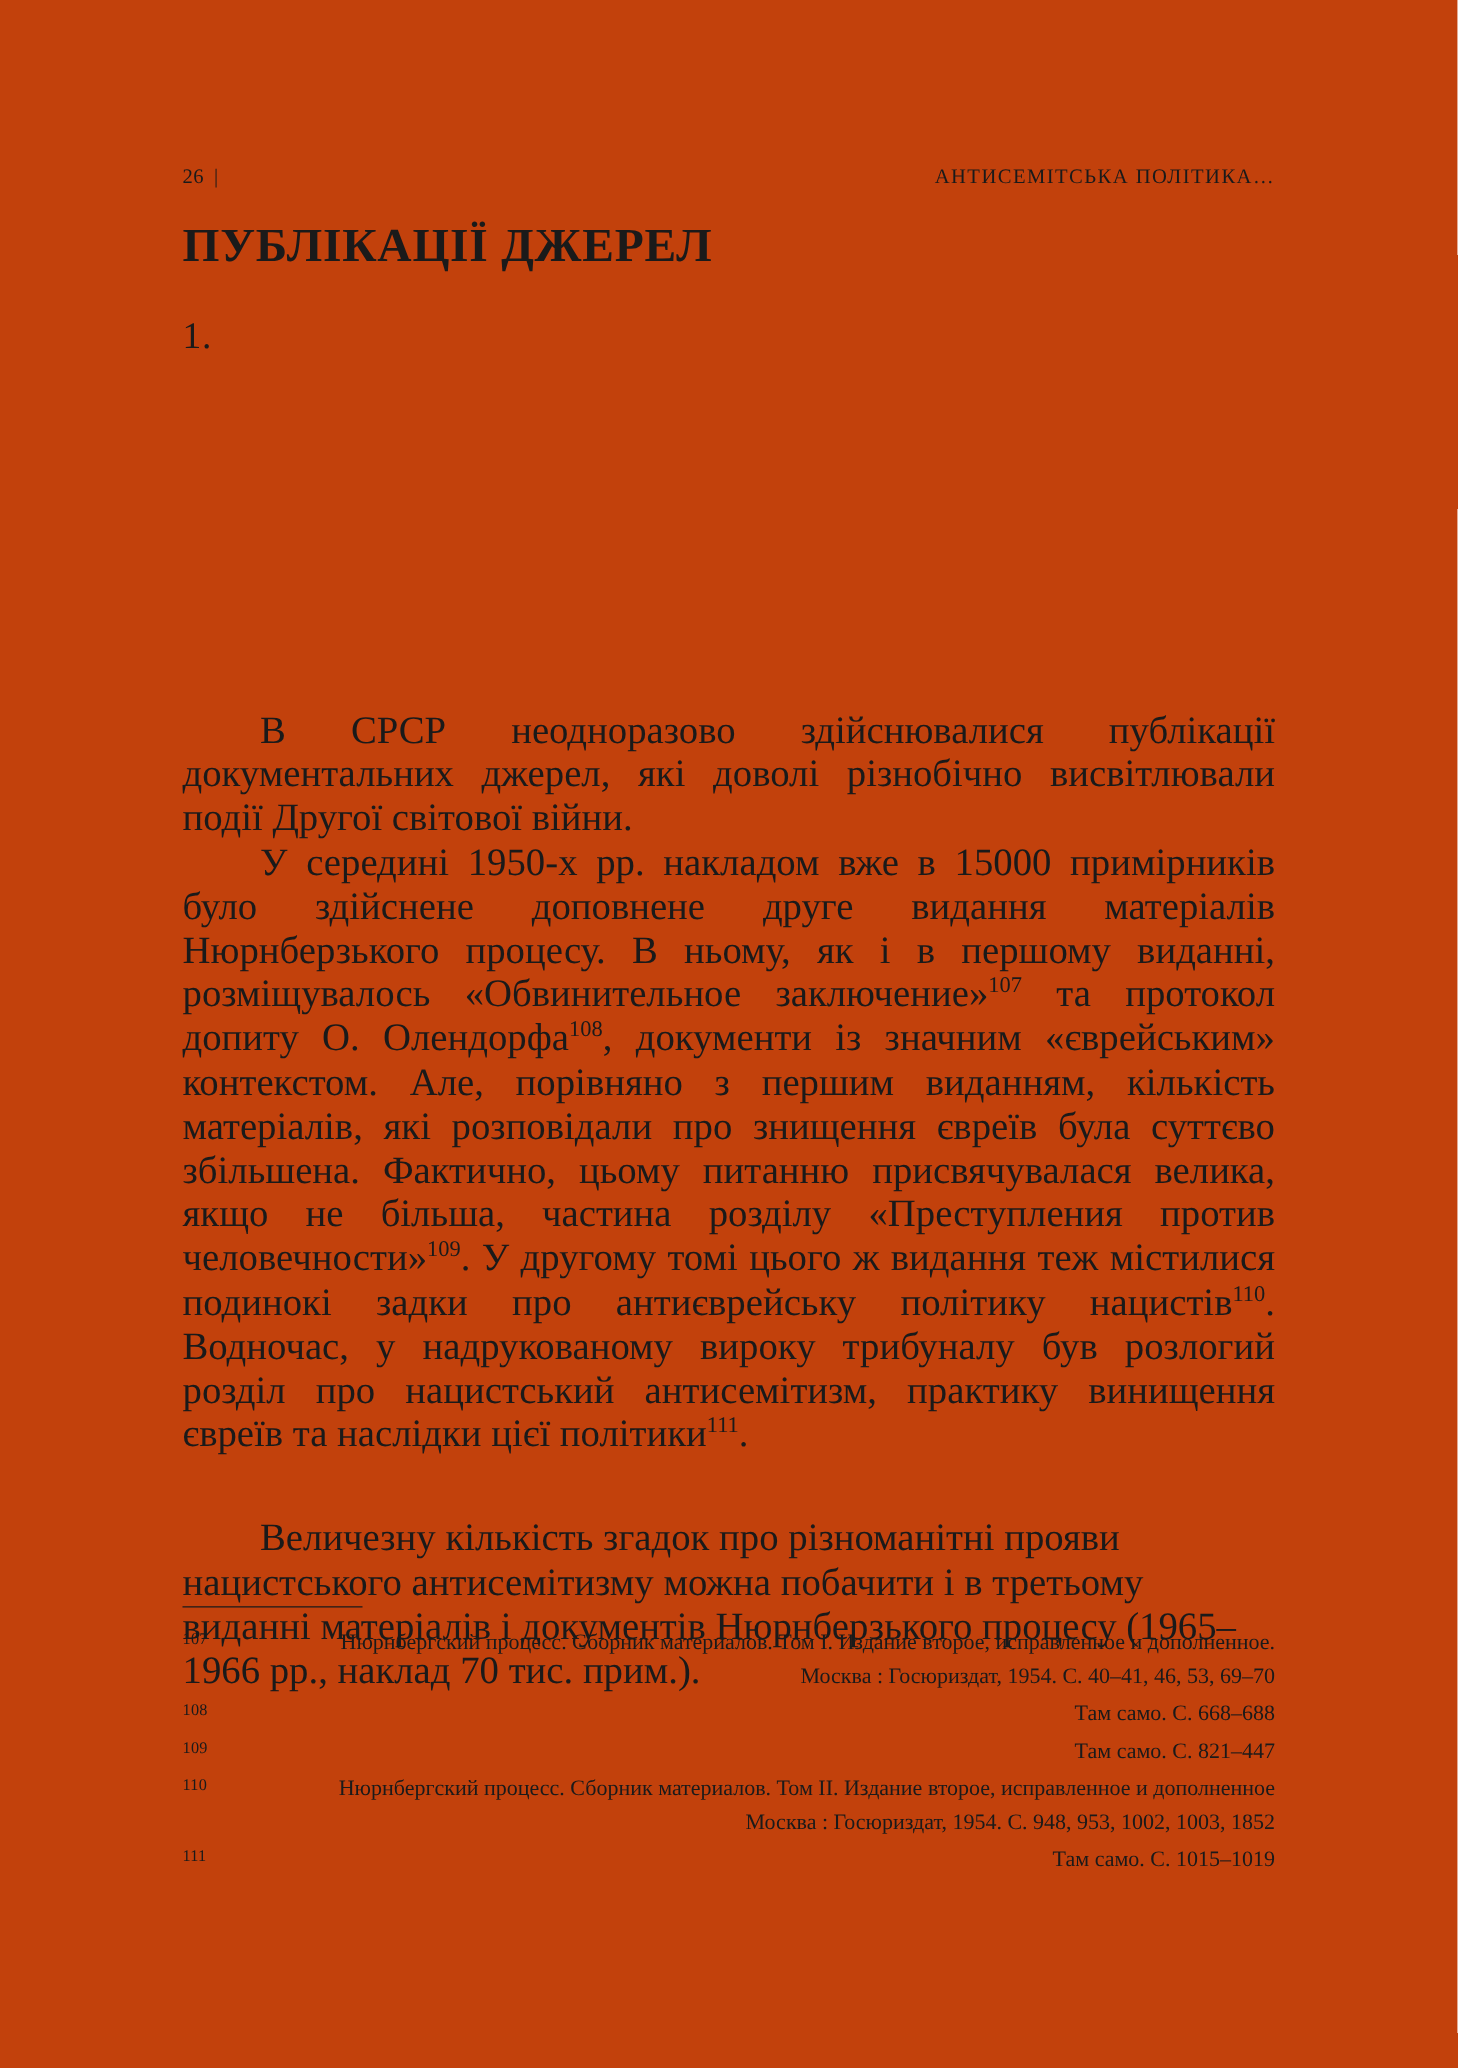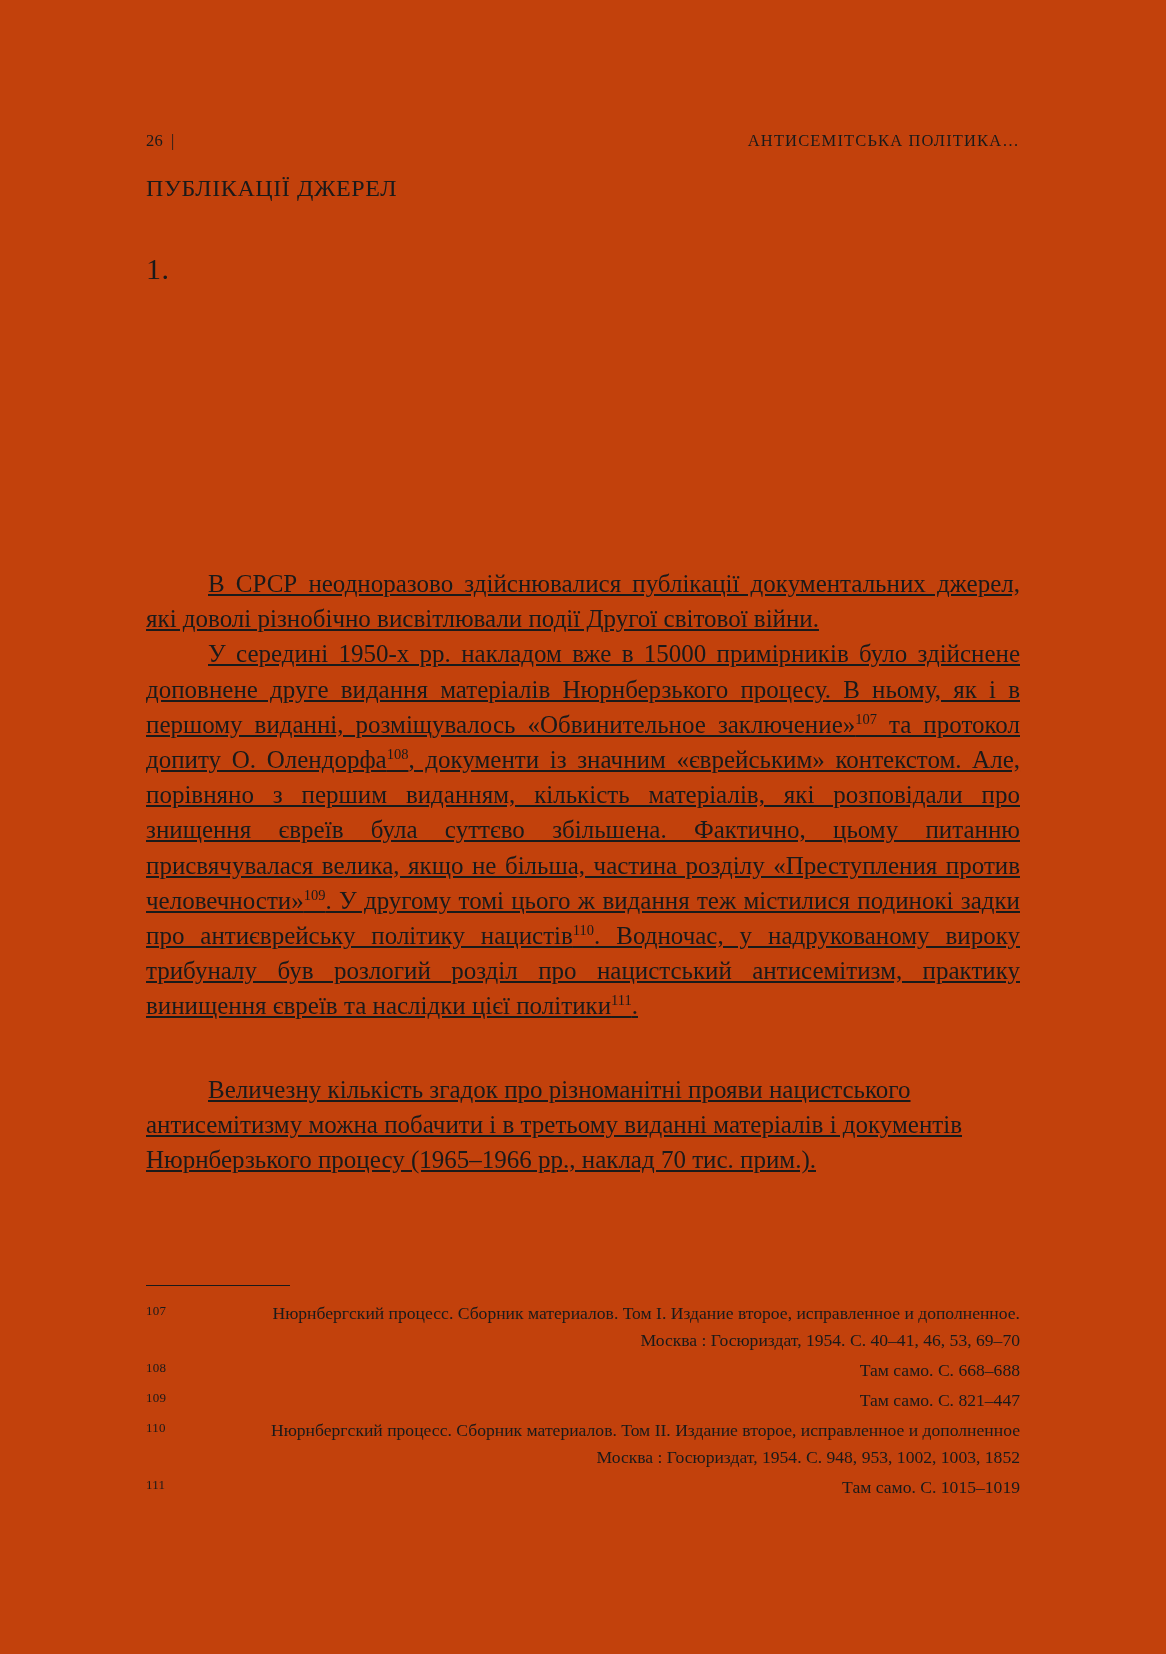--- a/index.html
+++ b/index.html
@@ -50,23 +50,23 @@
     white-space: nowrap;
     text-transform: none;
     margin-top: 11px;
   }
 
   
   .sect-title {
     position: absolute;
     left: 146px;
     top: 175px;
-    font-size: 24px;
+    font-size: 38px;
     letter-spacing: 0.6px;
-    font-weight: 400;
+    font-weight: 700;
     white-space: nowrap;
   }
   .chap-title {
     position: absolute;
     left: 146px;
     top: 252px;
     font-size: 30px;
     letter-spacing: 0.6px;
     font-weight: 400;
     white-space: nowrap;
@@ -80,27 +80,26 @@
 
   
   .body-block {
     position: absolute;
     left: 146px;
     top: 566px;
     width: 874px;
   }
   .body-block p {
     margin: 0;
-    font-size: 25px;
+    font-size: 31px;
     line-height: 35.2px;
     text-align: justify;
     text-indent: 62px;
     text-justify: inter-word;
     hyphens: manual;
-    text-decoration: underline;
   }
   .body-block p:last-child {
     text-align: left;
     margin-top: 48px;
   }
   sup {
     font-size: 0.58em;
     vertical-align: super;
     line-height: 0;
   }

